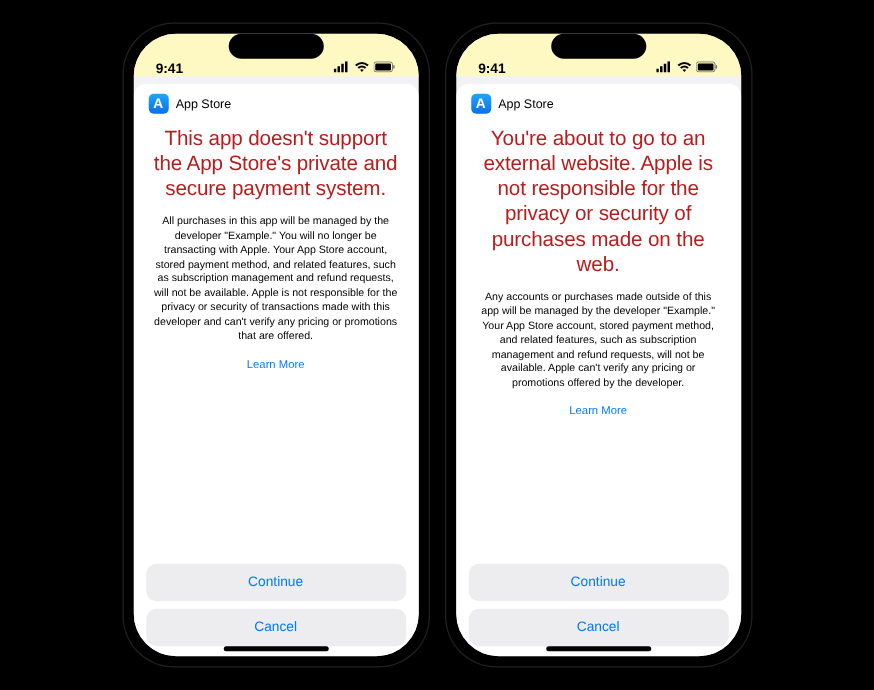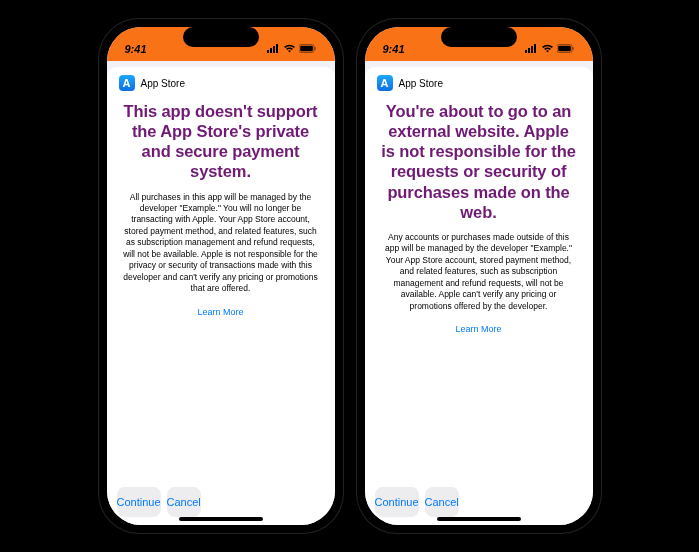--- a/index.html
+++ b/index.html
@@ -31,27 +31,26 @@
     overflow: hidden;
     display: flex;
     flex-direction: column;
     position: relative;
   }
   .statusbar {
     height: 34px;
     padding: 10px 18px 0 18px;
     display: flex;
     justify-content: space-between;
-    align-items: center;
+    align-items: flex-end;
     color: #000;
     font-size: 11px;
     font-weight: 600;
-    background: #f97316;
+    background: #fef9c3;
     flex-shrink: 0;
-    font-style: italic;
   }
   .status-right { display: flex; align-items: center; gap: 3px; }
   .notch {
     position: absolute;
     top: 8px; left: 50%;
     transform: translateX(-50%);
     width: 76px; height: 20px;
     background: #000;
     border-radius: 12px;
     z-index: 10;
@@ -80,43 +79,43 @@
   .appstore-icon span { color: #fff; font-size: 11px; font-weight: 700; line-height: 1; }
   .sheet-title { font-size: 10px; font-weight: 400; color: #000; }
   .content {
     padding: 6px 16px 0 16px;
     text-align: center;
     flex: 1;
     overflow: hidden;
   }
   .headline {
     font-size: 16.5px;
-    font-weight: 700;
+    font-weight: 400;
     line-height: 1.22;
-    color: #701a75;
+    color: #b91c1c;
     margin-bottom: 10px;
     letter-spacing: -0.1px;
   }
   .body-text {
     font-size: 8.5px;
     line-height: 1.35;
     color: #000;
     margin-bottom: 6px;
   }
   .learn-more {
     font-size: 9px;
     color: #007aff;
     display: inline-block;
     margin-top: 2px;
     text-align: right;
   }
   .actions {
     padding: 10px 10px 8px 10px;
     display: flex;
-    flex-direction: row;
+    flex-direction: column;
     gap: 6px;
     flex-shrink: 0;
   }
   .action-btn {
     background: #ededf0;
     border: none;
     border-radius: 8px;
     padding: 9px 0;
     font-size: 11px;
     color: #007aff;
@@ -202,21 +201,21 @@
       </div>
     </div>
     <div class="sheet">
       <div class="sheet-header">
         <div class="appstore-icon">
             <span>A</span>
           </div>
         <span class="sheet-title">App Store</span>
       </div>
       <div class="content">
-        <div class="headline">You're about to go to an external website. Apple is not responsible for the requests or security of purchases made on the web.</div>
+        <div class="headline">You're about to go to an external website. Apple is not responsible for the privacy or security of purchases made on the web.</div>
         <div class="body-text">Any accounts or purchases made outside of this app will be managed by the developer "Example." Your App Store account, stored payment method, and related features, such as subscription management and refund requests, will not be available. Apple can't verify any pricing or promotions offered by the developer.</div>
         <a class="learn-more">Learn More</a>
       </div>
       <div class="actions">
         <button class="action-btn">Continue</button>
         <button class="action-btn">Cancel</button>
       </div>
       <div class="home-indicator"></div>
     </div>
   </div>

